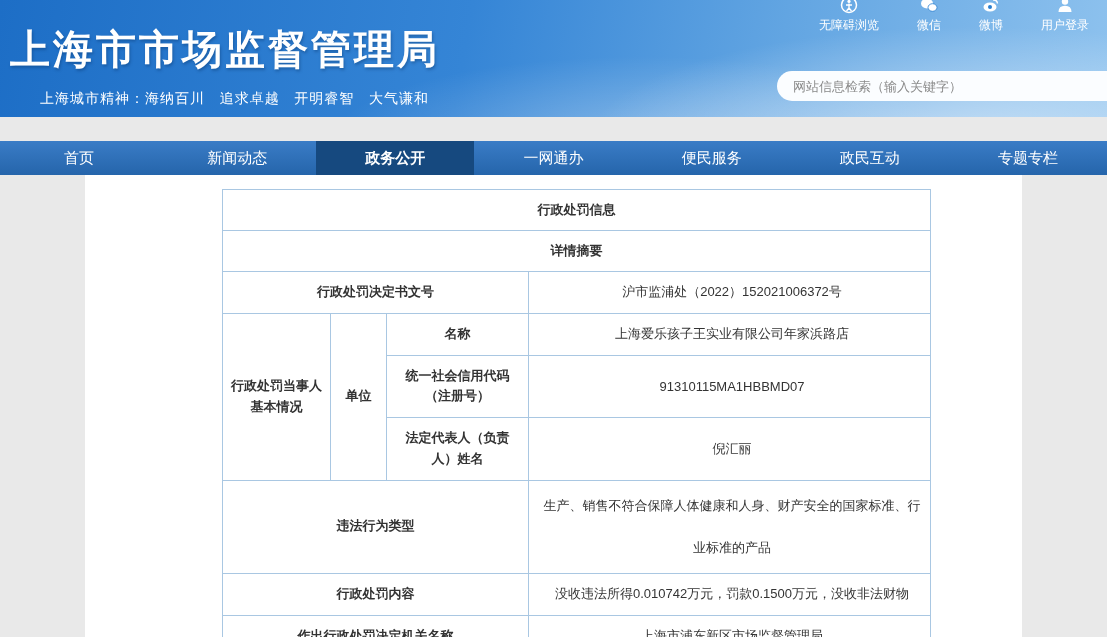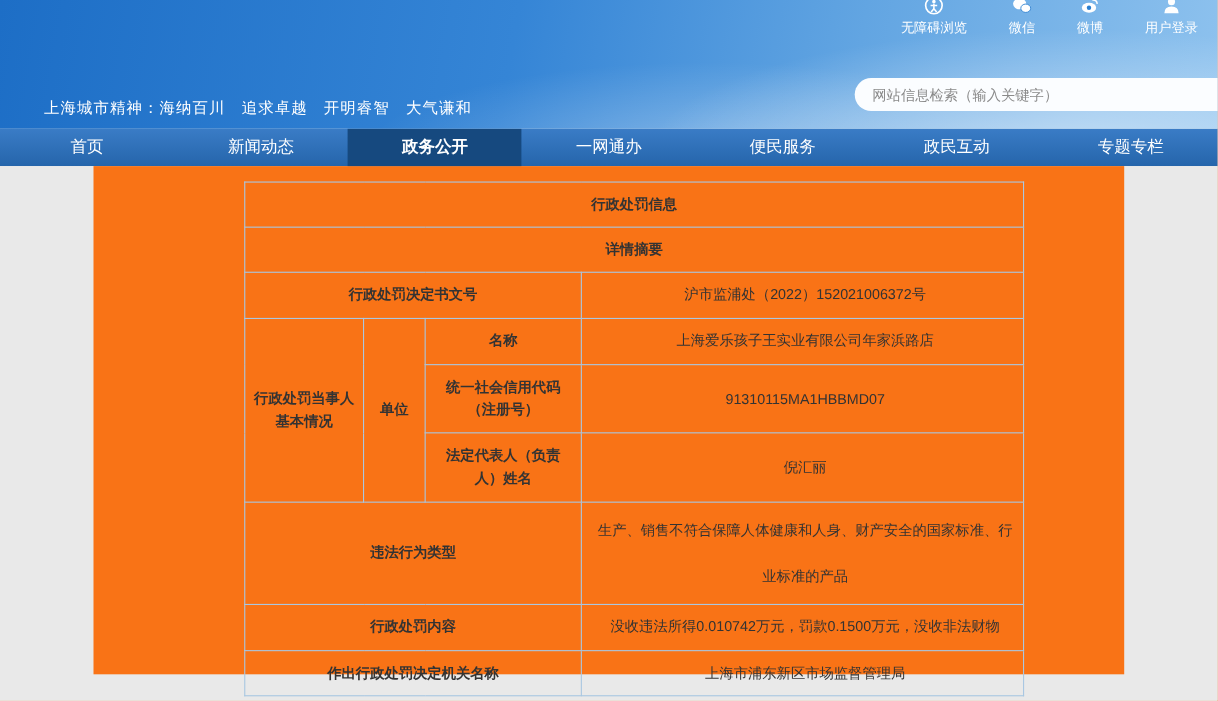--- a/index.html
+++ b/index.html
@@ -38,32 +38,33 @@
     border:none; outline:none; background:#fbfdff;
     border-radius:16px 0 0 16px; padding-left:16px;
     font-size:13px; color:#a16207;
   }
   .search::placeholder{ color:#8a8a8a; }
 
   
   .nav{
     display:flex; height:34px;
     background:linear-gradient(#3a7cc6,#2565ab);
+    margin-top:24px;
   }
   .nav-item{
     flex:1; text-align:center; line-height:34px;
     color:#fff; font-size:15px; cursor:pointer; white-space:nowrap;
   }
   .nav-item.active{ background:#16497f; font-weight:bold; }
 
   
   .content{ height:503px; background:#e9e9e9; }
   .panel{
     width:937px; margin-left:85px; height:462px;
-    background:#f97316; padding-top:14px;
+    background:#ffffff; padding-top:14px;
   }
   .info-table{
     border-collapse:collapse; margin-left:137px;
     width:708px; table-layout:fixed;
     font-size:13px;
   }
   .info-table td{
     border:1px solid #a9c7e2; vertical-align:middle;
     padding:10px 8px;
   }
@@ -111,20 +112,21 @@
       <span class="tl-icon">
         <svg viewBox="0 0 18 18">
             <circle cx="9" cy="5.5" r="3.2" fill="#fff"></circle>
             <path d="M2.5 16 Q2.5 9.8 9 9.8 Q15.5 9.8 15.5 16 Z" fill="#fff"></path>
           </svg>
       </span>
       <span>用户登录</span>
     </a>
   </div>
 
+  <h1 class="site-title">上海市市场监督管理局</h1>
 
   <input class="search" type="text" placeholder="网站信息检索（输入关键字）" style="">
 
   <div class="spirit">上海城市精神：海纳百川   追求卓越   开明睿智   大气谦和</div>
 </div>
 
 <div class="nav">
   <div class="nav-item">首页</div>
   <div class="nav-item">新闻动态</div>
   <div class="nav-item active">政务公开</div>

